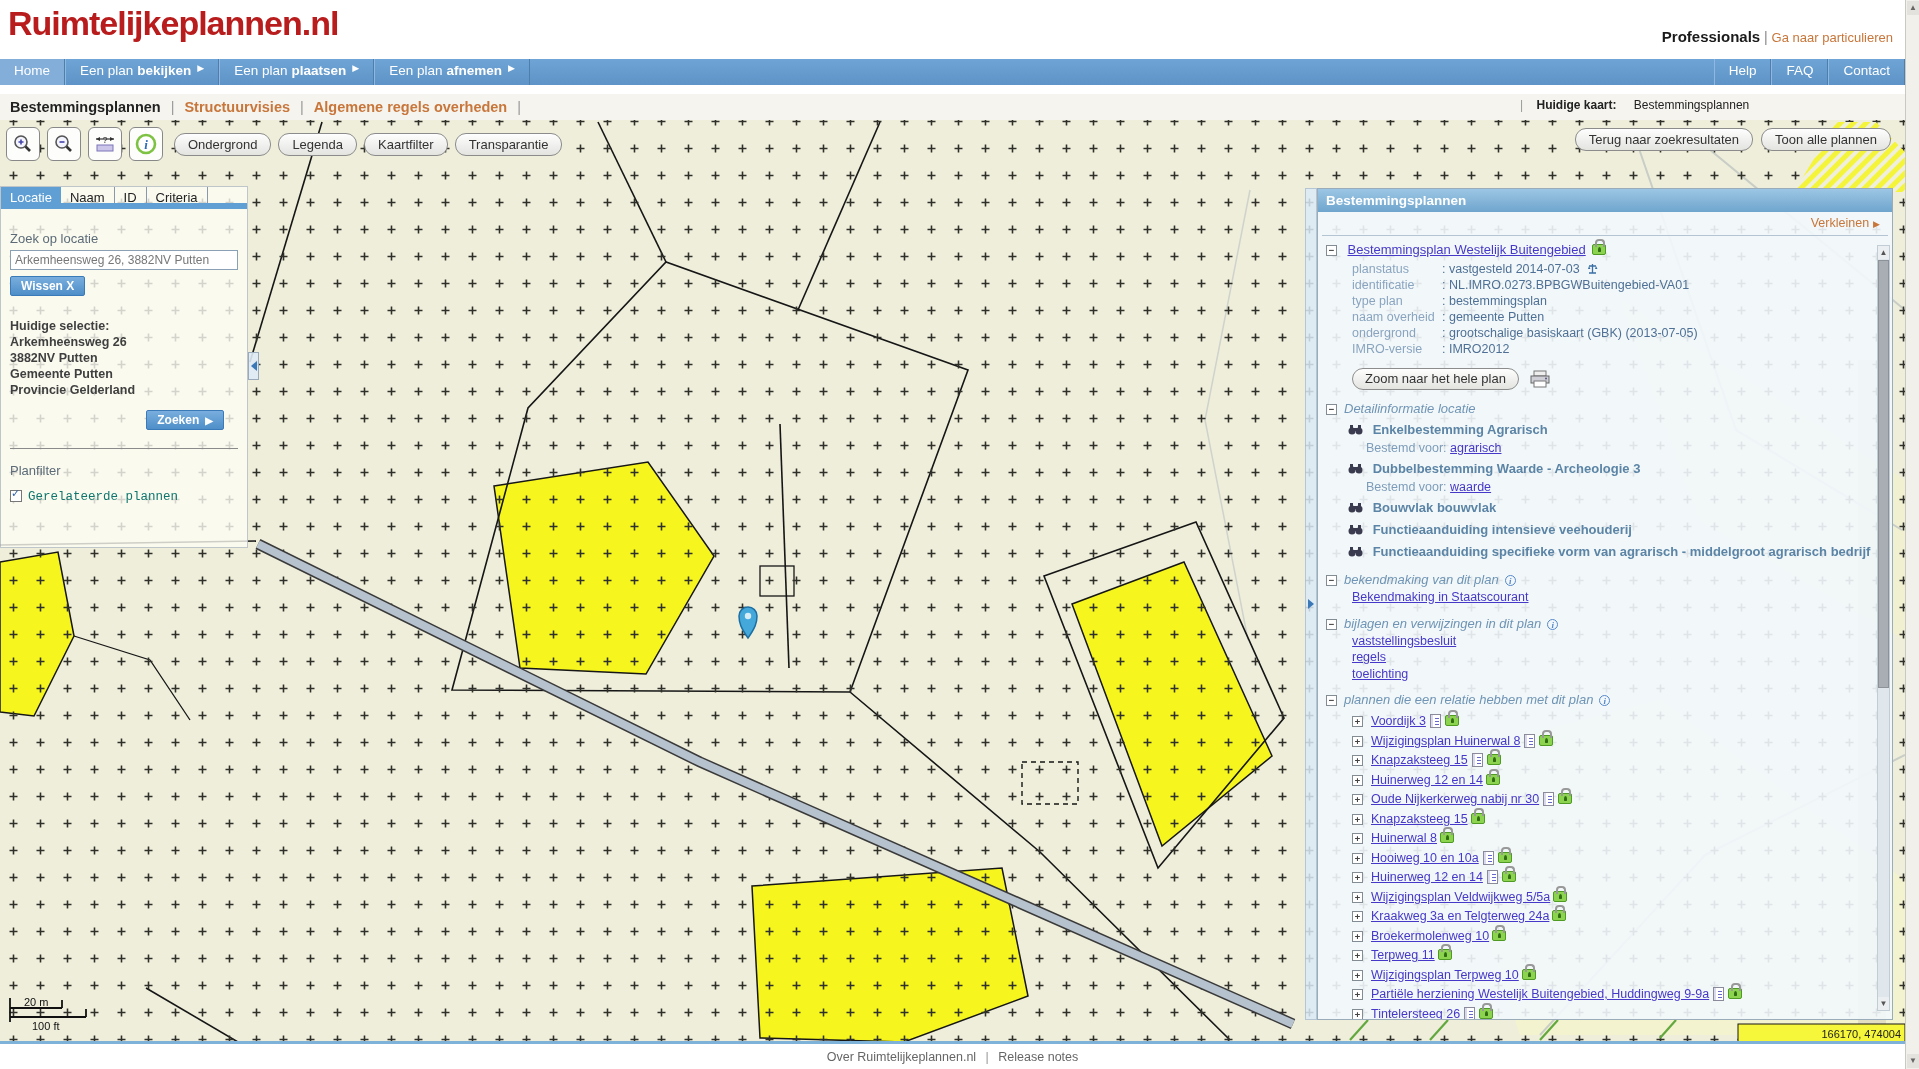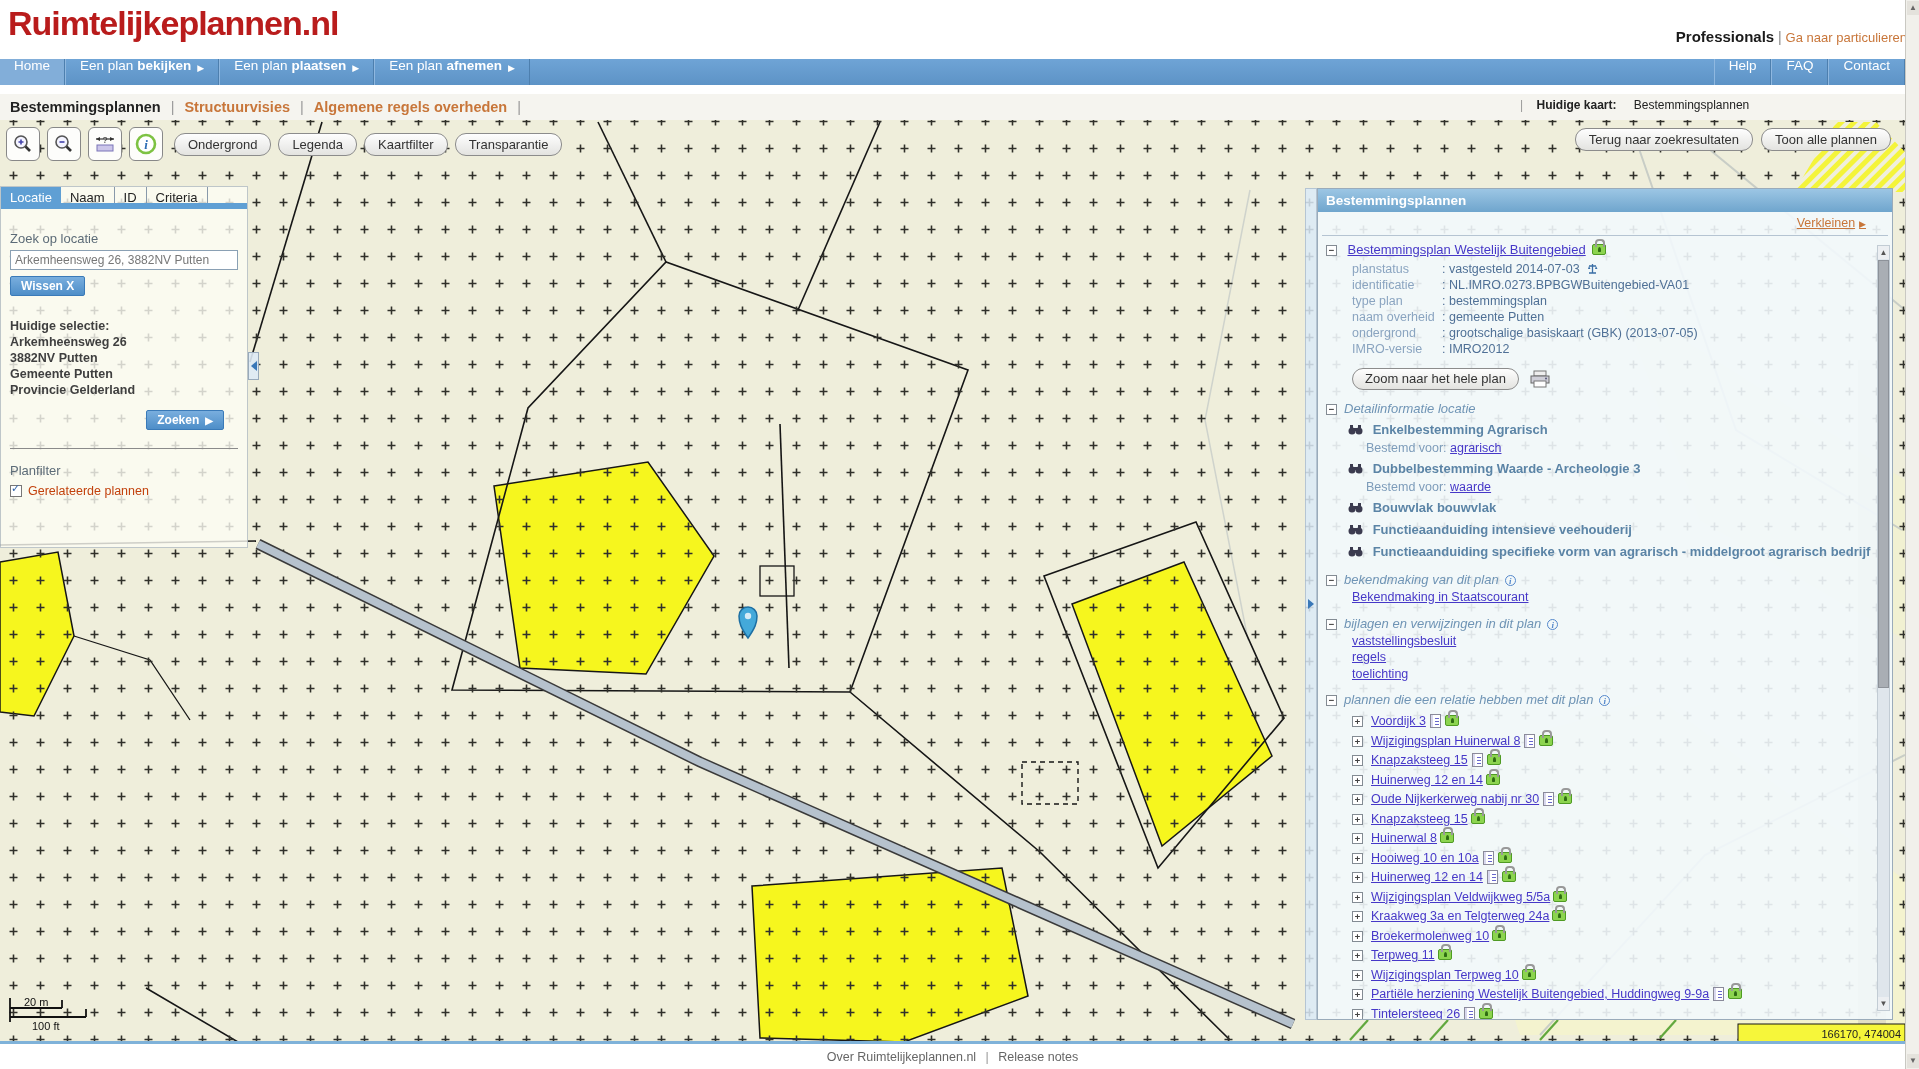--- a/index.html
+++ b/index.html
@@ -3,29 +3,29 @@
 <meta charset="utf-8">
 <style>
   * { margin:0; padding:0; box-sizing:border-box; }
   html,body { width:1919px; height:1069px; overflow:hidden; background:#fff;
     font-family:"Liberation Sans", sans-serif; }
   #stage { position:relative; width:1919px; height:1069px; }
 
   
   .logo { position:absolute; left:8px; top:4px; font-size:34px; font-weight:bold;
     color:#b91c1c; letter-spacing:-1px; }
-  .audience { position:absolute; right:12px; top:28px; font-size:14px; color:#888; }
+  .audience { position:absolute; right:26px; top:28px; font-size:14px; color:#888; }
   .audience .aud-main { color:#1a1a1a; font-weight:bold; font-size:15px; }
   .audience .aud-link { color:#c8763a; font-size:13px; }
 
   
   .mainnav { position:absolute; left:0; top:59px; width:1905px; height:26px;
     background:linear-gradient(#6fa4d6,#5d93c6); color:#fff; font-size:13.5px;
     display:flex; align-items:stretch; }
-  .mainnav .nitem { display:flex; align-items:flex-end; padding:12px 14px;
+  .mainnav .nitem { display:flex; align-items:flex-start; padding:4px 14px;
     border-right:1px solid #4d7fae; border-left:1px solid #8fb8e0; cursor:pointer; white-space:nowrap; }
   .mainnav .nitem.first { border-left:none; background:#82aed9; }
   .mainnav .nitem b { margin-left:4px; }
   .mainnav .arrow { font-size:9px; margin-left:6px; }
   .navright { margin-left:auto; display:flex; }
 
   
   .subnav { position:absolute; left:0; top:94px; width:1905px; height:26px;
     background:#f5f4ef; font-size:14.5px; display:flex; align-items:center; }
   .subnav .st { margin-left:10px; font-weight:bold; cursor:pointer; white-space:nowrap; }
@@ -60,41 +60,41 @@
     font:12px "Liberation Sans",sans-serif; color:#777; padding:0 4px; }
   .btn-blue { display:inline-block; background:linear-gradient(#79aede,#4e8ec8);
     border:1px solid #3a7ab8; border-radius:2px; color:#fff; font-weight:bold;
     font-size:12px; padding:2px 10px; cursor:pointer; white-space:nowrap; }
   .wissen { margin-top:6px;text-align:right; }
   .sel-block { margin-top:22px; font-weight:bold; color:#3f3f3f; line-height:16px; }
   .zoek-row { text-align:right; margin-top:12px; padding-right:14px; }
   .zoek-row .zarrow { font-size:10px; margin-left:6px; }
   .ldivider { border:none; border-top:1px solid #8a8a8a; margin:18px 0 0 0; }
   .planfilter-title { color:#5c6b77; font-size:13px; margin-top:14px; }
-  .cbrow { margin-top:6px; color:#c2410c; }
+  .cbrow { margin-top:12px; color:#0f766e;font-family:Liberation Mono, monospace; }
   .cb { width:12px; height:12px; border:1px solid #777; background:#fff; display:inline-block;
     position:relative; vertical-align:-2px; margin-right:6px; }
   .cb::before { content:"\2713"; position:absolute; left:0; top:-3px;
     font:bold 11px/12px "DejaVu Sans",sans-serif; color:#3366aa; }
   .lcollapse { position:absolute; left:248px; top:352px; width:11px; height:28px;
     background:rgba(222,234,245,.9); border:1px solid #9ab; display:flex; align-items:center; justify-content:center; cursor:pointer; }
   .tri-left { width:0; height:0; border-top:5px solid transparent; border-bottom:5px solid transparent;
     border-right:6px solid #3a78b8; }
   .tri-right { width:0; height:0; border-top:5px solid transparent; border-bottom:5px solid transparent;
     border-left:6px solid #3a78b8; }
 
   
   .rcollapse { position:absolute; left:1305px; top:188px; width:12px; height:832px;
     background:rgba(219,234,247,.85); border:1px solid rgba(140,160,180,.5);
     display:flex; align-items:center; justify-content:center; cursor:pointer; }
   .rpanel { position:absolute; left:1317px; top:188px; width:576px; height:832px;
     background:rgba(242,248,252,0.90); border:1px solid #9aabba; font-size:12.5px; overflow:hidden; }
   .rhead { height:23px; background:linear-gradient(#9cc6e4,#6fa5cd); color:#fff;
     font-weight:bold; font-size:13.5px; padding:4px 0 0 8px; }
-  .verkleinen { text-align:right; padding:4px 26px 2px 0; color:#c8763a; font-size:12.5px; cursor:pointer;text-decoration:underline; }
+  .verkleinen { text-align:right; padding:4px 12px 2px 0; color:#c8763a; font-size:12.5px; cursor:pointer; }
   .verkleinen .varrow { font-size:9px; margin-left:4px; }
   .rhr { border:none; border-top:1px solid #b5c4d2; margin:3px 4px 4px 4px; }
   .rcontent { padding:2px 20px 0 8px; white-space:nowrap; }
 
   .exp { display:inline-block; width:11px; height:11px; border:1px solid #838b93; background:#fff;
     color:#444; font:bold 9px/9px "DejaVu Sans Mono",monospace; text-align:center;
     vertical-align:1px; margin-right:7px; cursor:pointer; }
   .exp.open::before { content:"\2212"; }
   .exp.closed::before { content:"+"; }
 

